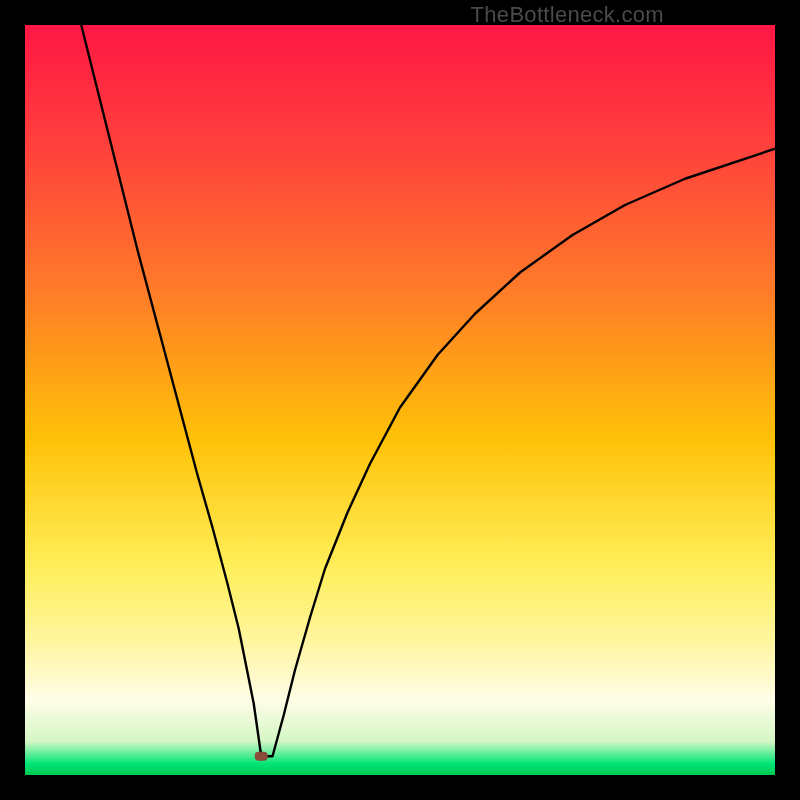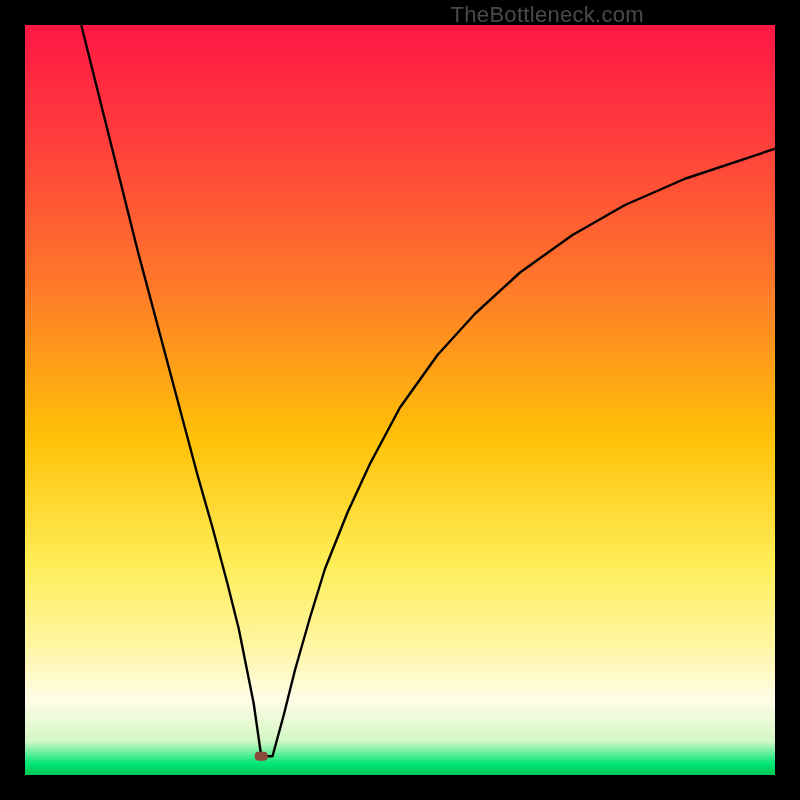--- a/index.html
+++ b/index.html
@@ -8,20 +8,21 @@
     width: 800px;
     height: 800px;
     background: #000000;
     font-family: Arial, Helvetica, sans-serif;
     overflow: hidden;
   }
   .stage {
     position: relative;
     width: 652px;
     height: 800px;
+    padding-left: 20px;
   }
   .watermark {
     position: absolute;
     top: 2px;
     right: 8px;
     color: #4a4a4a;
     font-size: 22px;
     font-weight: 400;
     letter-spacing: 0.3px;
     user-select: none;

